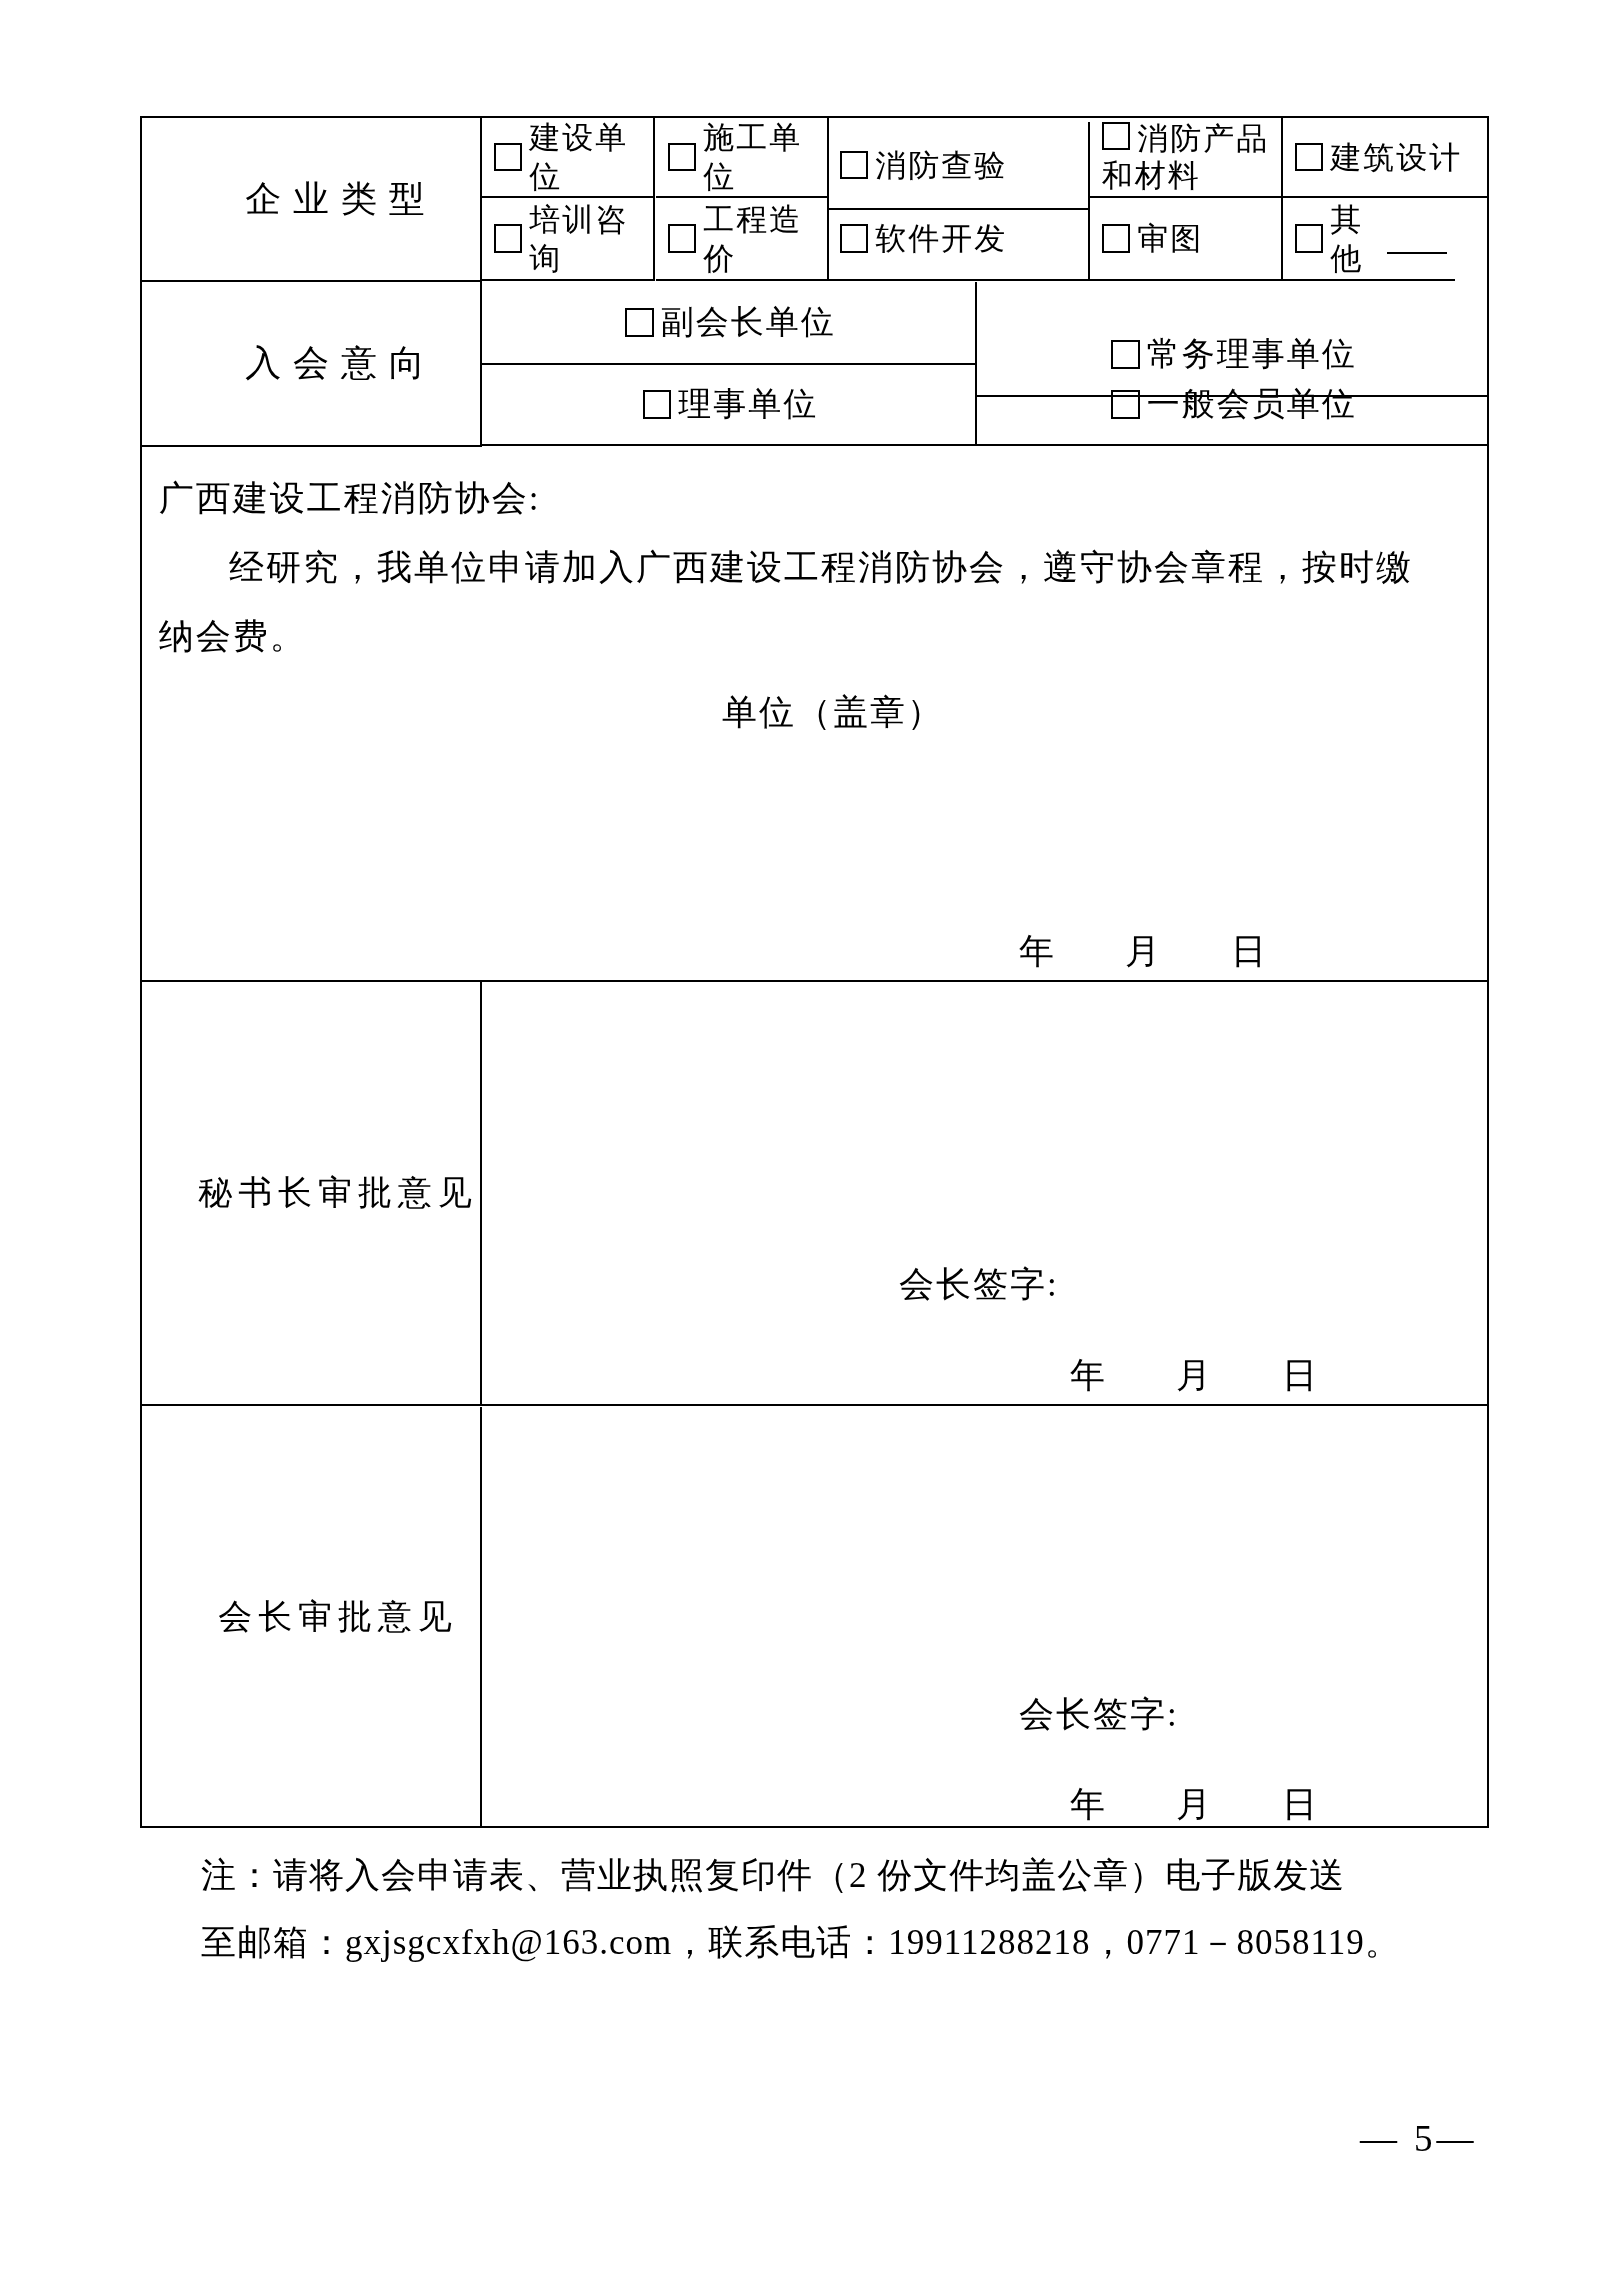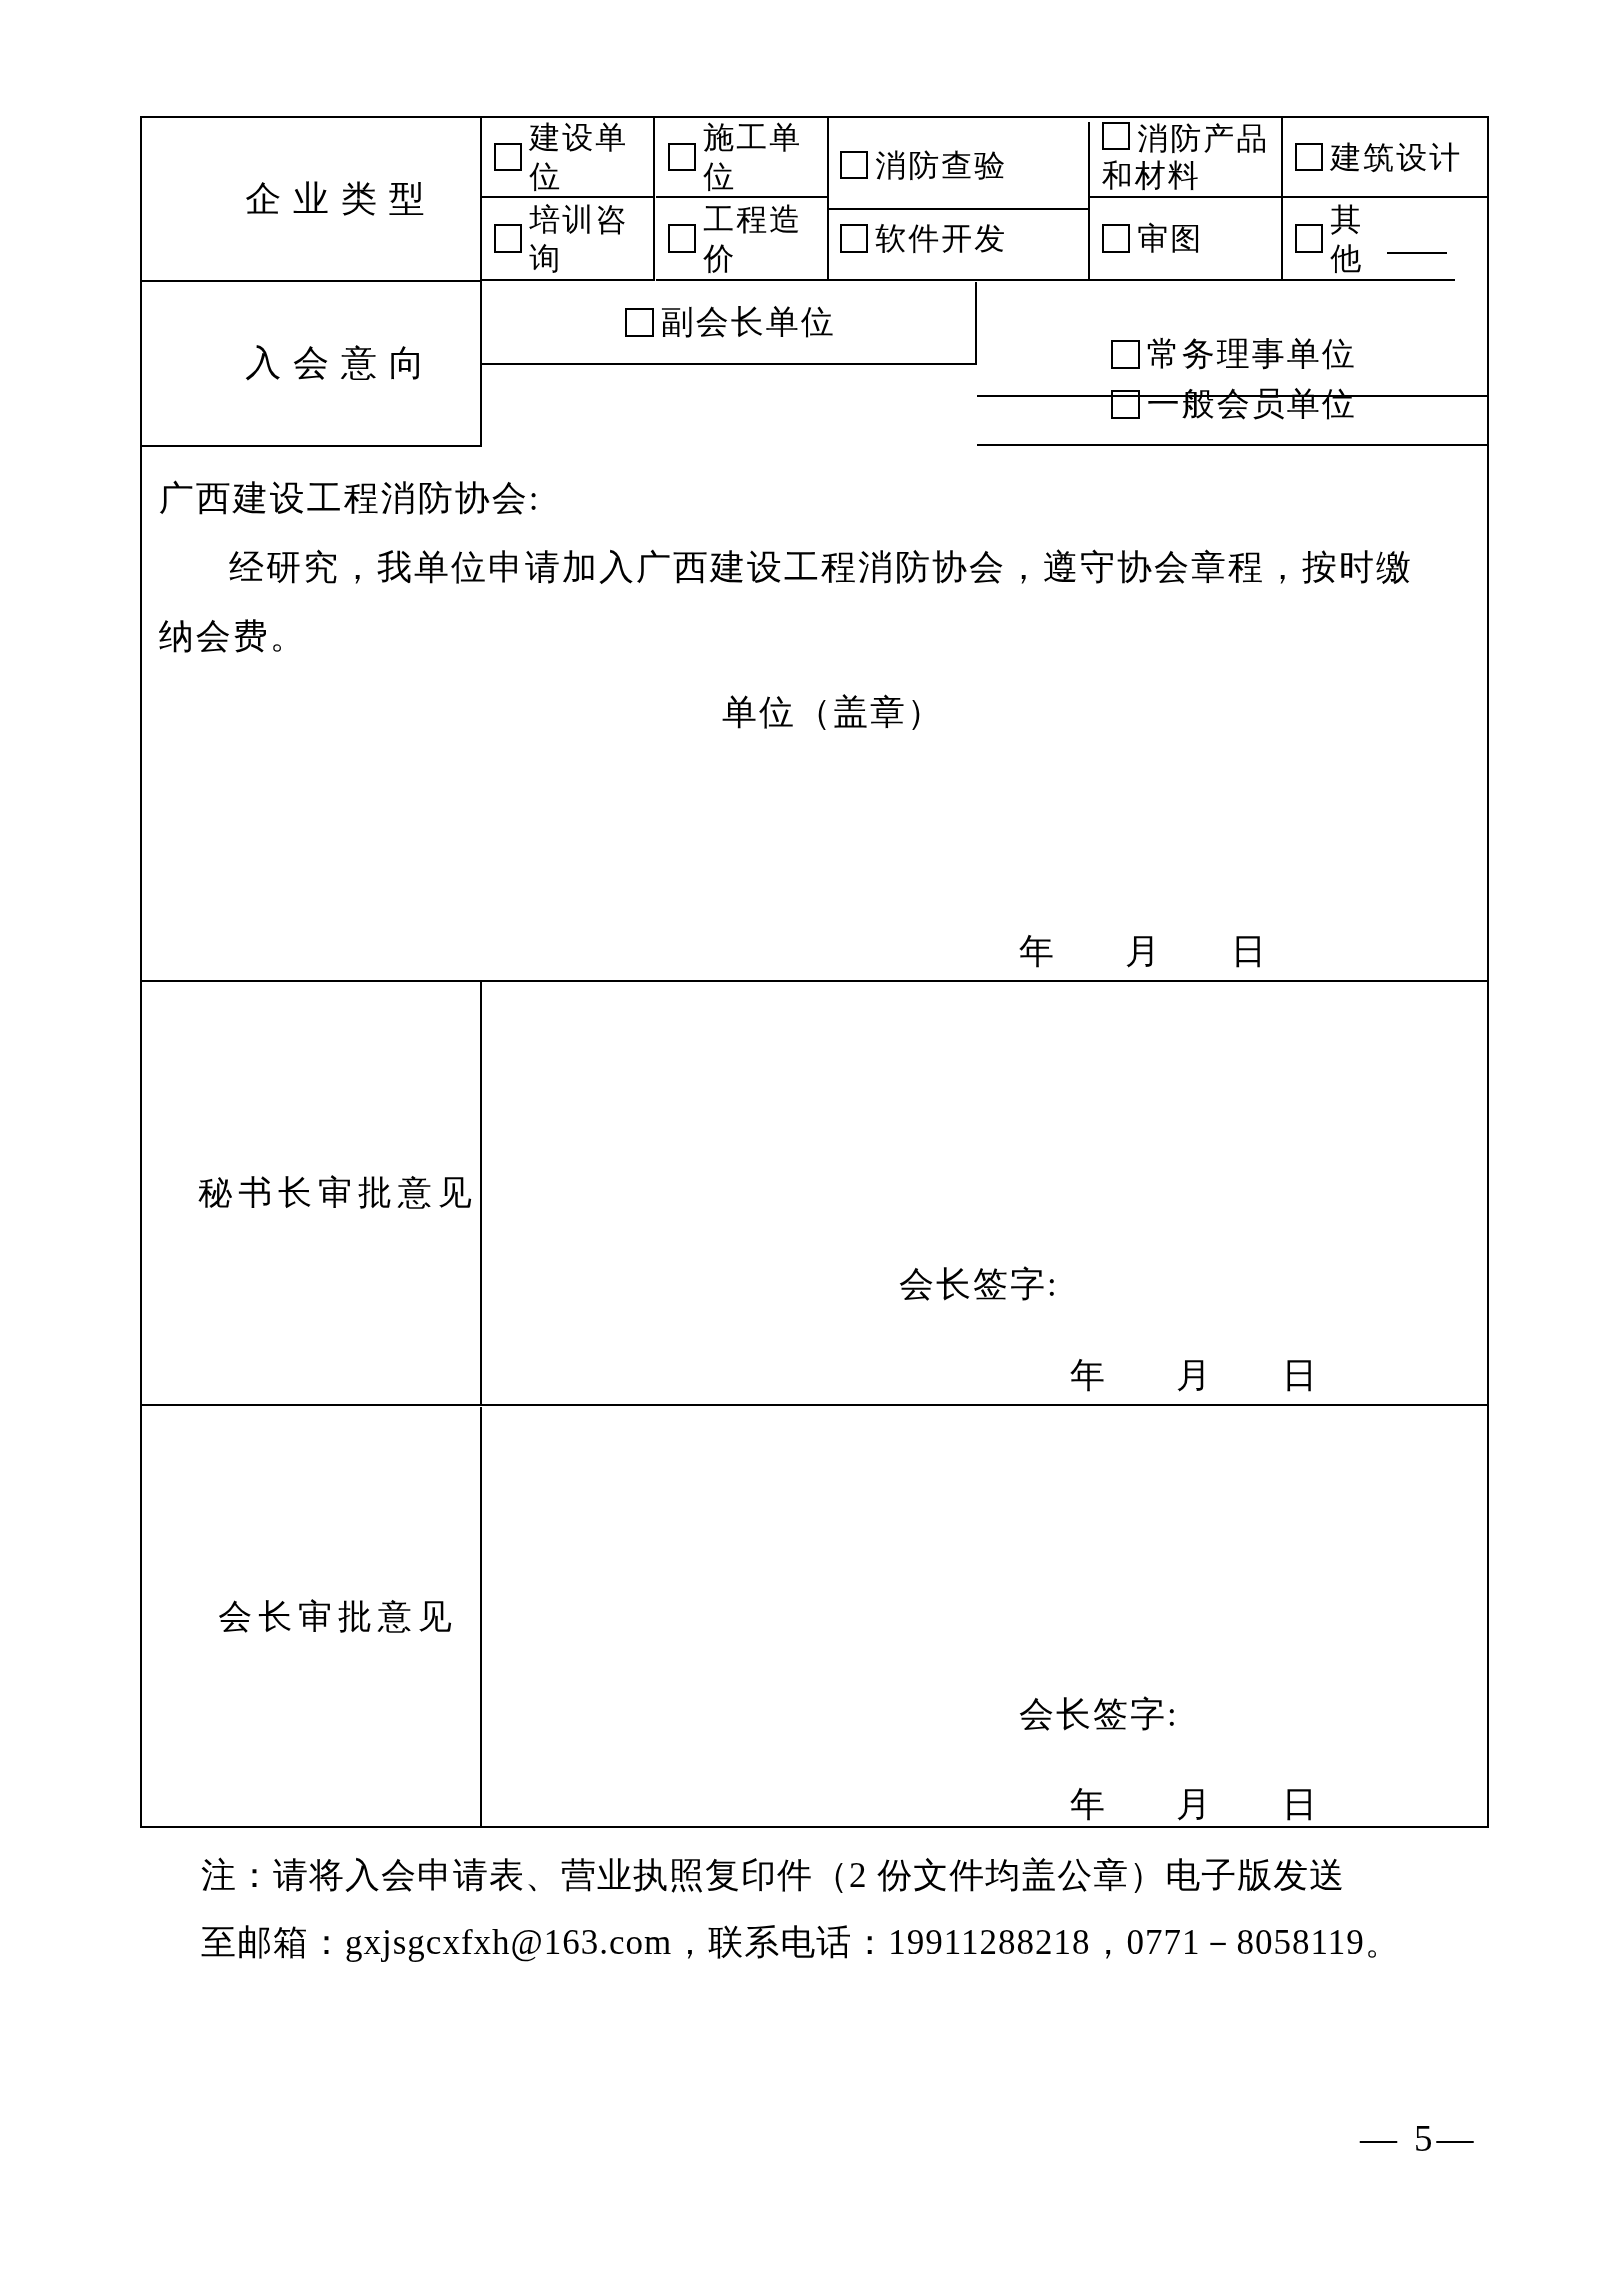--- a/index.html
+++ b/index.html
@@ -99,20 +99,24 @@
     </div>
 
     <div class="cell opt opt-wide v-center" style="left:340px;top:164px;width:495px;height:83px;">
       <span class="cb"></span>
       <span>副会长单位</span>
     </div>
     <div class="cell opt opt-wide v-center no-r" style="left:835px;top:152px;width:510px;height:83px;margin-top:44px;">
       <span class="cb"></span>
       <span>常务理事单位</span>
     </div>
+    <div class="cell opt opt-wide v-center" style="left:340px;top:247px;width:495px;height:81px;">
+      <span class="cb"></span>
+      <span>理事单位</span>
+    </div>
     <div class="cell opt opt-wide v-center no-r" style="left:835px;top:247px;width:510px;height:81px;">
       <span class="cb"></span>
       <span>一般会员单位</span>
     </div>
 
     <div class="cell no-r" style="left:0;top:328px;width:1345px;height:536px;">
       <span class="abs stmt-text" style="left:16.7px;top:29px;">广西建设工程消防协会:</span>
       <span class="abs stmt-text" style="left:87px;top:98px;">经研究，我单位申请加入广西建设工程消防协会，遵守协会章程，按时缴</span>
       <span class="abs stmt-text" style="left:16.7px;top:167px;">纳会费。</span>
       <span class="abs stmt-text" style="left:580px;top:243px;">单位（盖章）</span>

